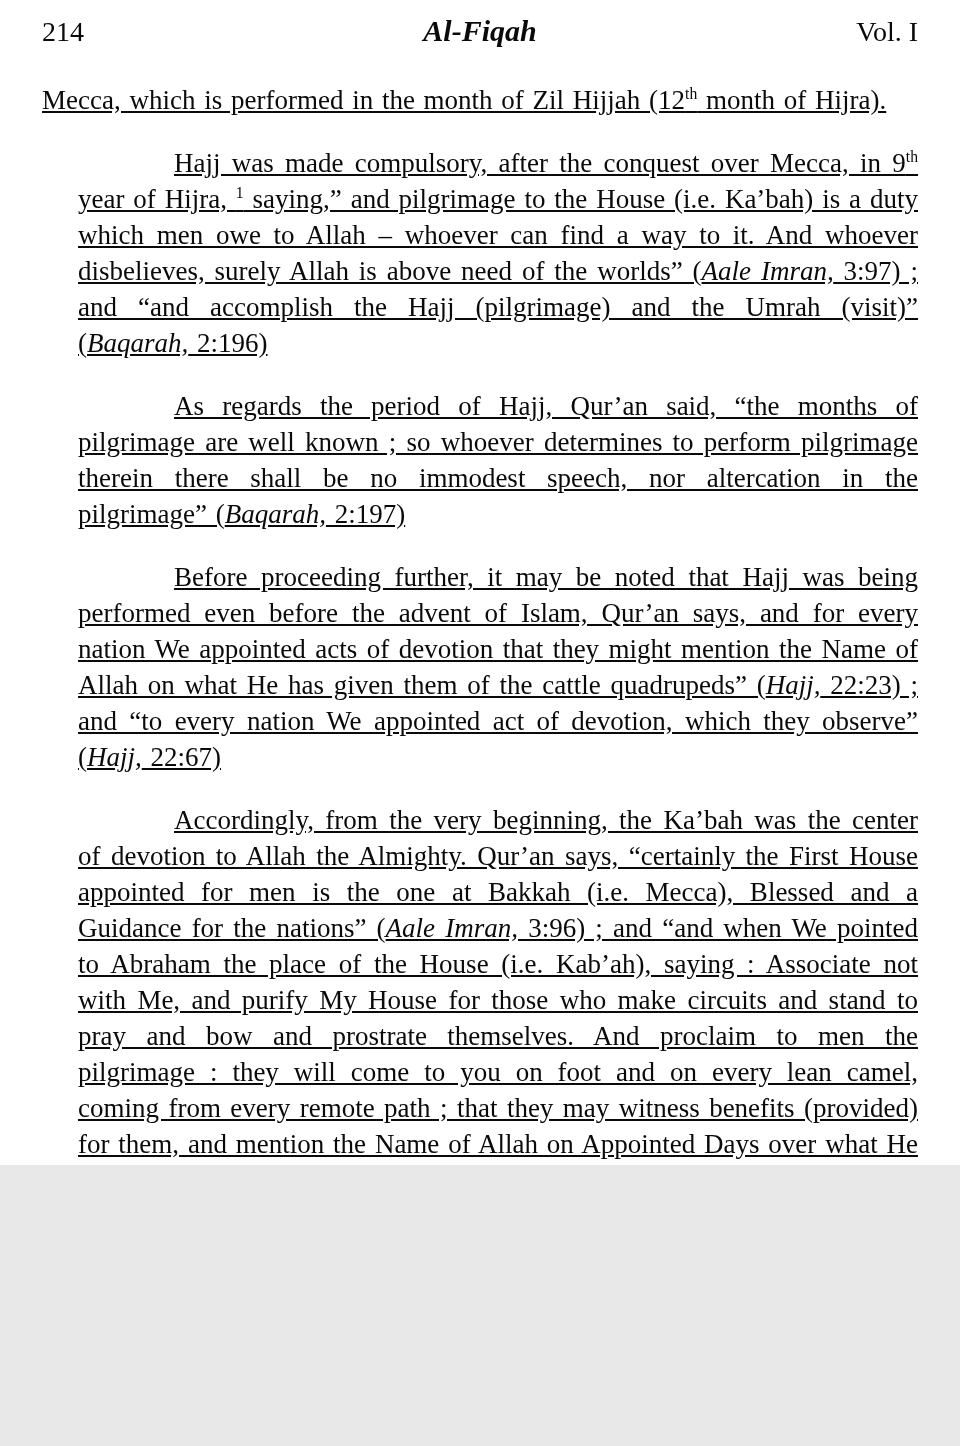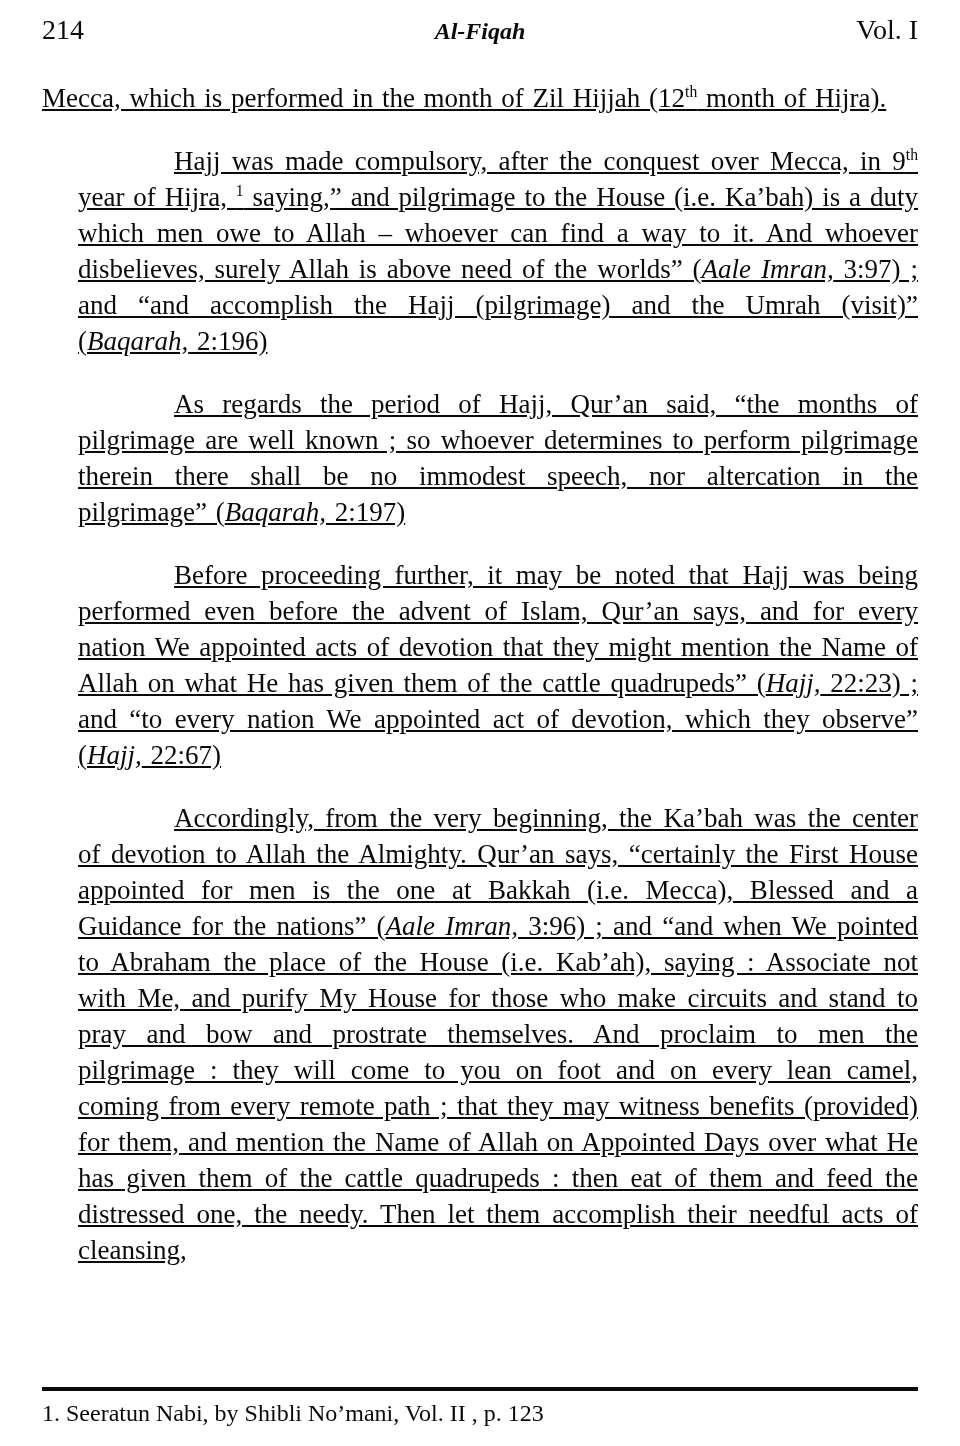--- a/index.html
+++ b/index.html
@@ -1,37 +1,37 @@
 <!DOCTYPE html>
 <html><head>
 <meta charset="utf-8">
 <style>
   * { margin: 0; padding: 0; box-sizing: border-box; }
   html, body { background: #e8e8e8; }
   .page {
     width: 960px;
-    height: 1446px;
+    height: 1165px;
     margin: 0 auto;
     background: #ffffff;
     color: #0a0a0a;
     font-family: "Liberation Serif", "DejaVu Serif", serif;
     font-size: 27px;
     padding: 14px 42px 18px 42px;
     display: flex;
     flex-direction: column;
     overflow: hidden;
   }
   .header {
     display: flex;
     align-items: baseline;
     font-size: 28px;
     margin-bottom: 34px;
   }
   .header .h-left  { flex: 1; text-align: left; }
-  .header .h-mid   { flex: 1; text-align: center; font-weight: bold; font-style: italic; font-size: 24px; }
+  .header .h-mid   { flex: 1; text-align: center; font-weight: bold; font-style: italic; font-size: 30px; }
   .header .h-right { flex: 1; text-align: right; }
   .body-text p {
     text-align: justify;
     line-height: 36px;
     margin-bottom: 27px;
     word-spacing: 2px;
     text-decoration: underline;
   }
   .body-text p.ind { text-indent: 96px; margin-left: 36px; }
   .it  { font-style: italic; }

